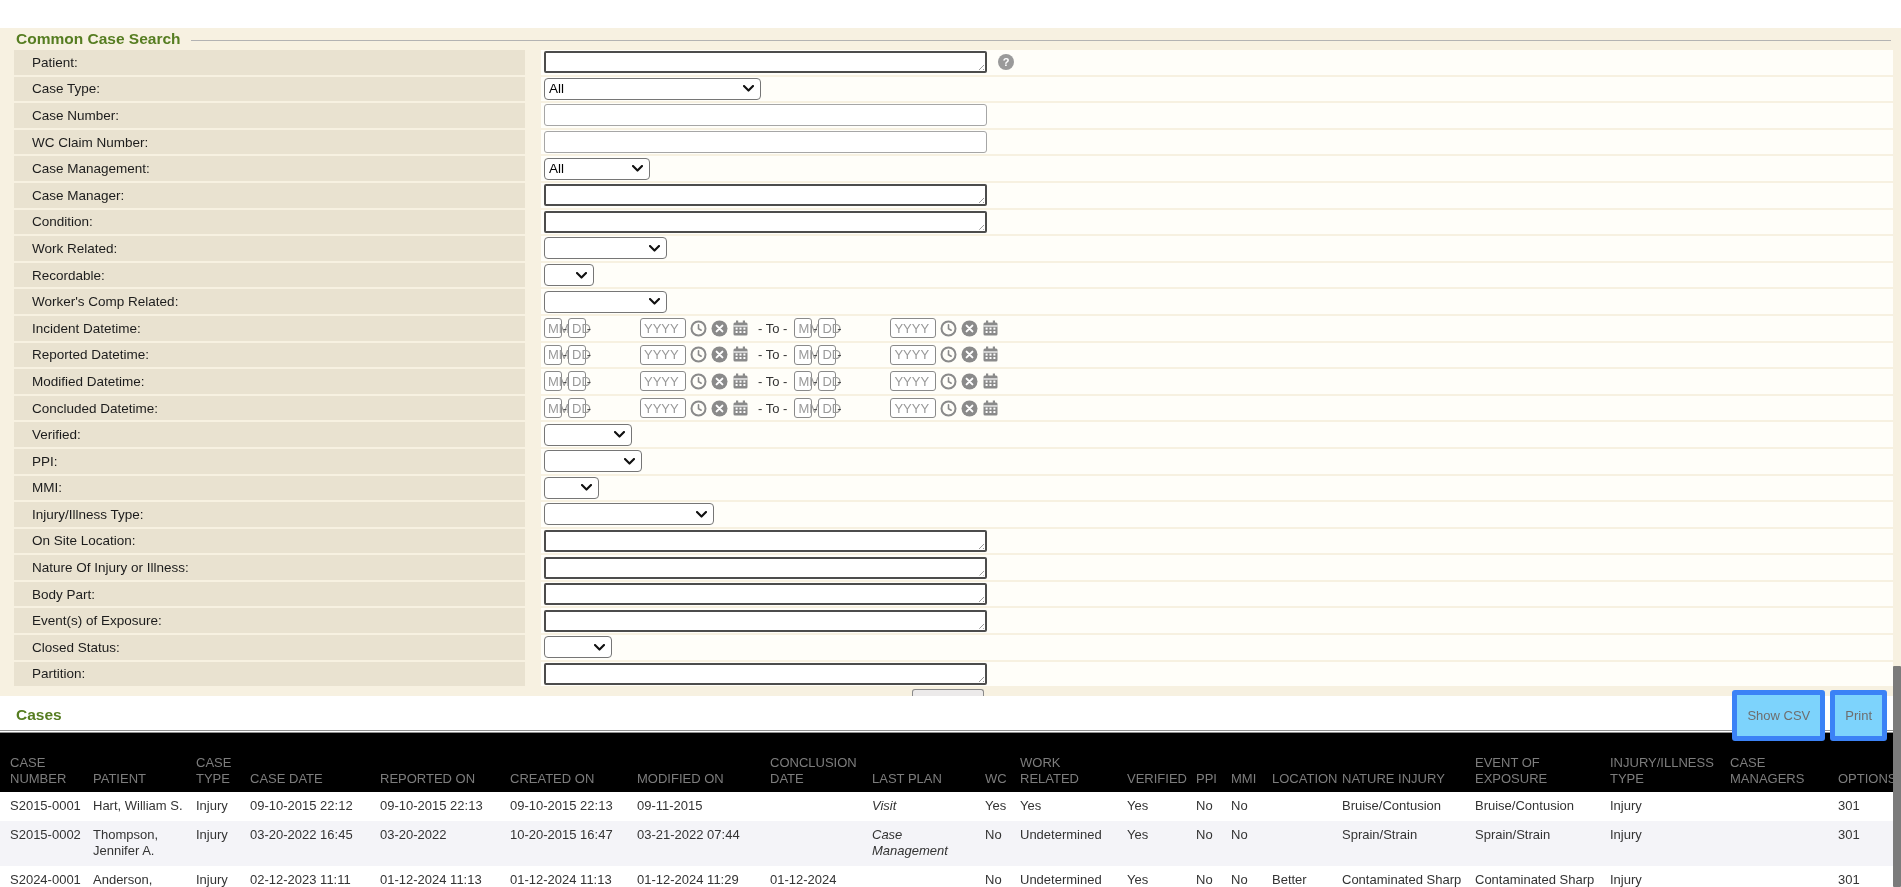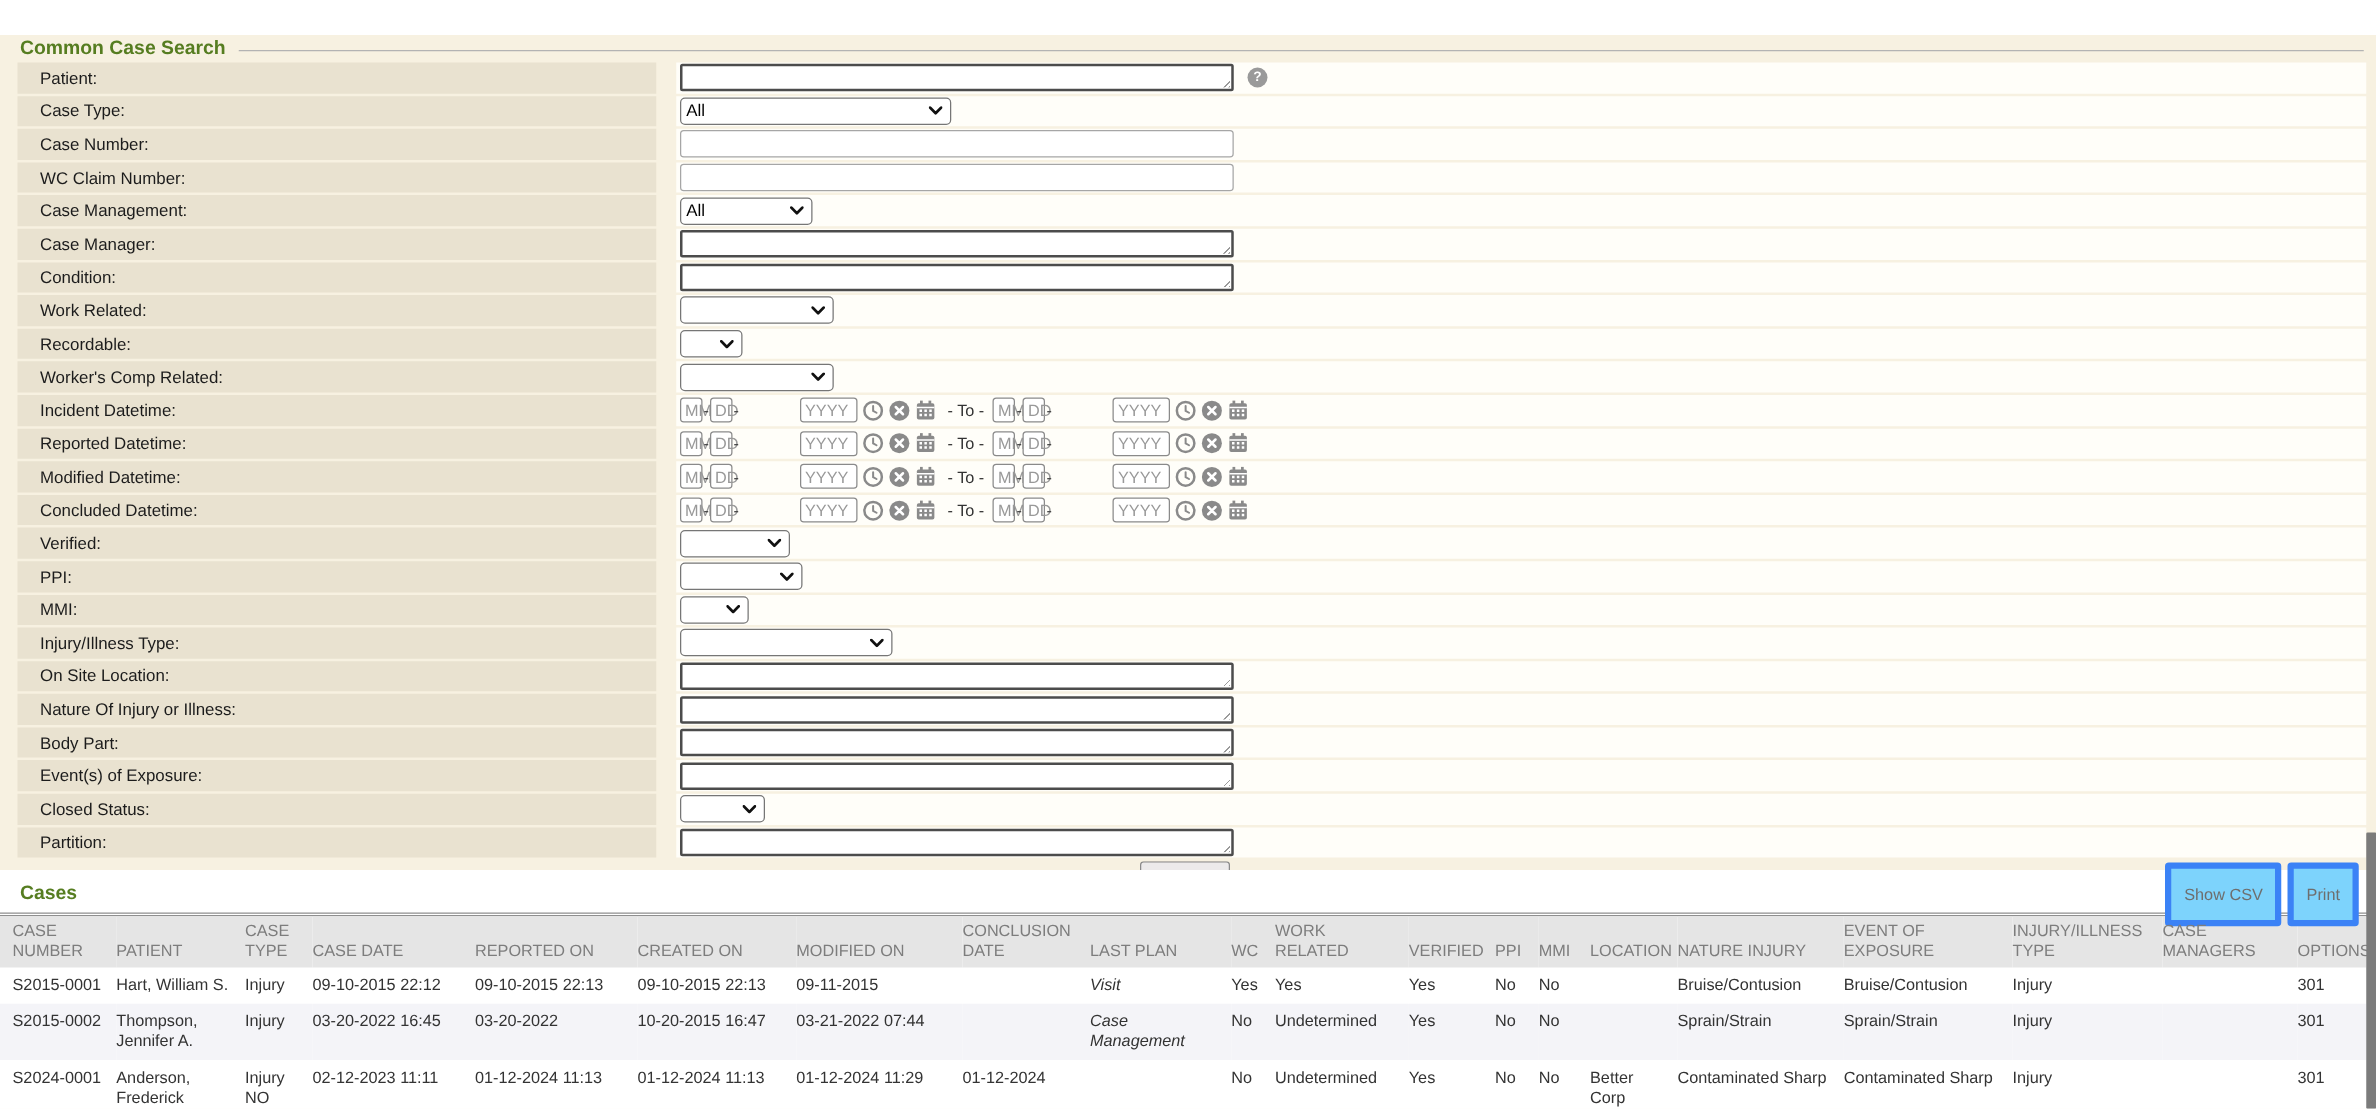--- a/index.html
+++ b/index.html
@@ -81,22 +81,22 @@
   .cases-buttons { display:flex; gap:5px; }
   .csv-btn {
     font-family:"Liberation Sans", sans-serif; font-size:13px; color:#6e6e6e;
     background:#7dd3fc; border:5px solid #3b82f6; border-radius:3px;
     padding:13px 10px; cursor:pointer;
   }
   .double-rule { height:3px; border-top:1px solid #8f8f8f; border-bottom:1px solid #8f8f8f; margin:0 0 0 0; }
 
   table.cases { border-collapse:collapse; table-layout:fixed; width:1893px; }
   table.cases th {
-    background:#e5e5e5; color:#7d7d7d; font-weight:normal; font-size:13px;
-    text-align:left; vertical-align:bottom; padding:4px 12px 6px 0;
+    background:#000000; color:#7d7d7d; font-weight:normal; font-size:13px;
+    text-align:left; vertical-align:bottom; padding:22px 12px 6px 0;
     line-height:15.5px;
   }
   table.cases td {
     color:#333; font-size:13px; vertical-align:top; text-align:left;
     padding:6px 12px 6px 0; line-height:16.5px;
   }
   table.cases th:first-child, table.cases td:first-child { padding-left:10px; }
   table.cases tr.alt td { background:#f4f4f8; }
   table.cases td.lastplan { font-style:italic; }
 

